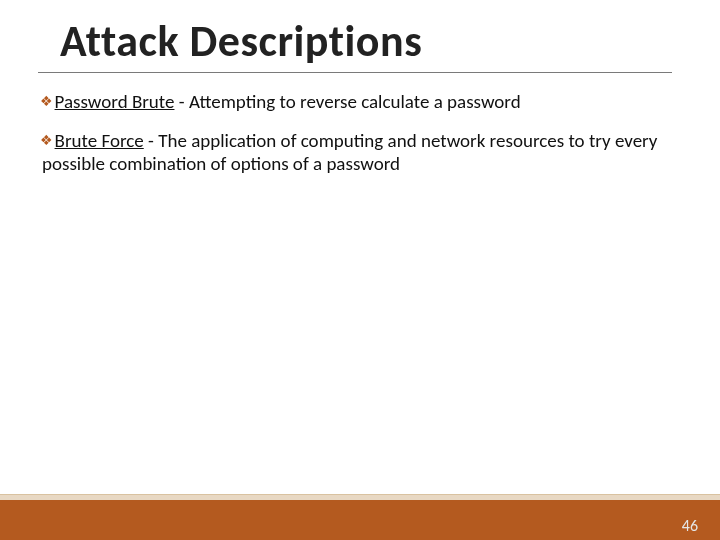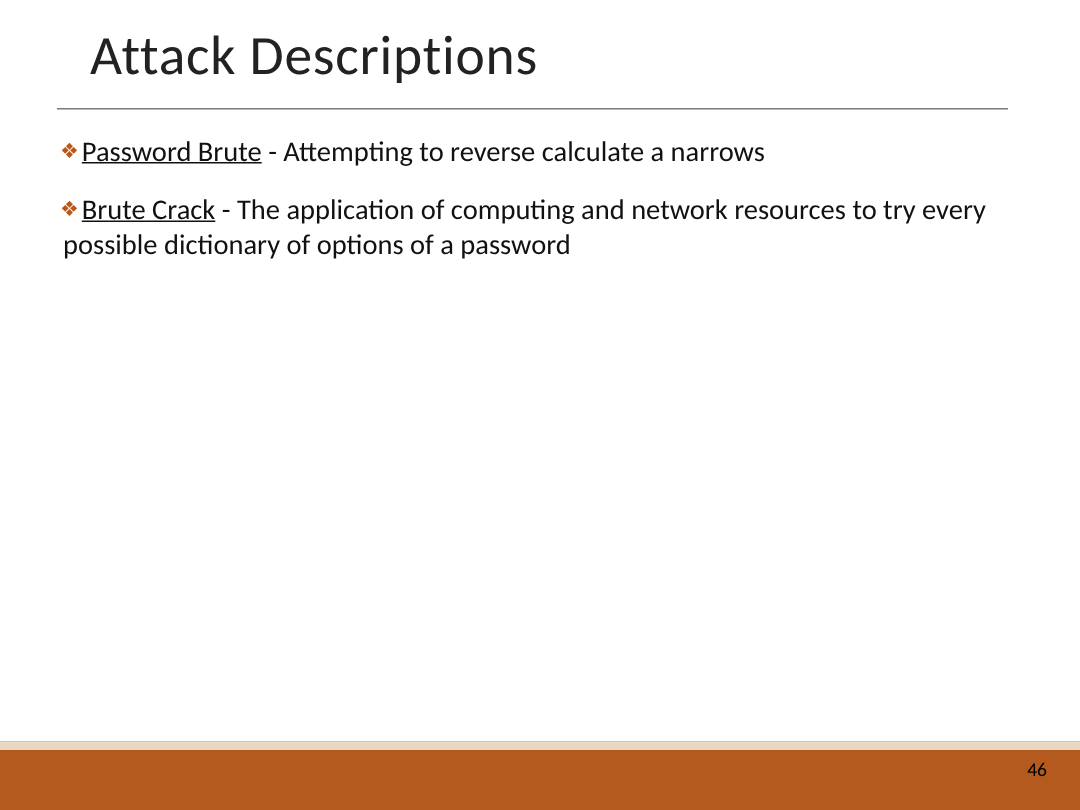--- a/index.html
+++ b/index.html
@@ -16,22 +16,22 @@
   .slide {
     width: 720px;
     height: 540px;
     position: relative;
     box-sizing: border-box;
   }
   .title {
     position: absolute;
     left: 60px;
     top: 14px;
-    font-size: 37px;
-    font-weight: 400;
+    font-size: 44px;
+    font-weight: 700;
     letter-spacing: 0.5px;
     color: #222;
     font-family: "Calibri Light", "Calibri", "Segoe UI", Arial, sans-serif;
   }
   .title-rule {
     position: absolute;
     left: 38px;
     right: 48px;
     top: 72px;
     height: 0;
@@ -80,41 +80,41 @@
     position: absolute;
     left: 0;
     right: 0;
     bottom: 45px;
     height: 1px;
     background: #d9c2a0;
   }
   .slide-number {
     position: absolute;
     right: 22px;
-    bottom: 19px;
-    color: #000000;
-    font-size: 13px;
+    bottom: 5px;
+    color: #e5e5e5;
+    font-size: 16px;
   }
 </style>
 </head>
 <body>
 
 <div class="slide">
 
   <div class="title">Attack Descriptions</div>
   <div class="title-rule"></div>
 
   <div class="body">
 
     <div class="item">
-      <span class="diamond">❖</span><span class="term">Password Brute</span><span> - Attempting to reverse calculate a narrows</span>
+      <span class="diamond">❖</span><span class="term">Password Brute</span><span> - Attempting to reverse calculate a password</span>
     </div>
 
     <div class="item">
-      <span class="diamond">❖</span><span class="term">Brute Crack</span><span> - The application of computing and network resources to try every possible dictionary of options of a password</span>
+      <span class="diamond">❖</span><span class="term">Brute Force</span><span> - The application of computing and network resources to try every possible combination of options of a password</span>
     </div>
 
 
   </div>
 
   <div class="footer-accent-line"></div>
   <div class="footer-accent"></div>
   <div class="footer-bar">
     <div class="slide-number">46</div>
   </div>

